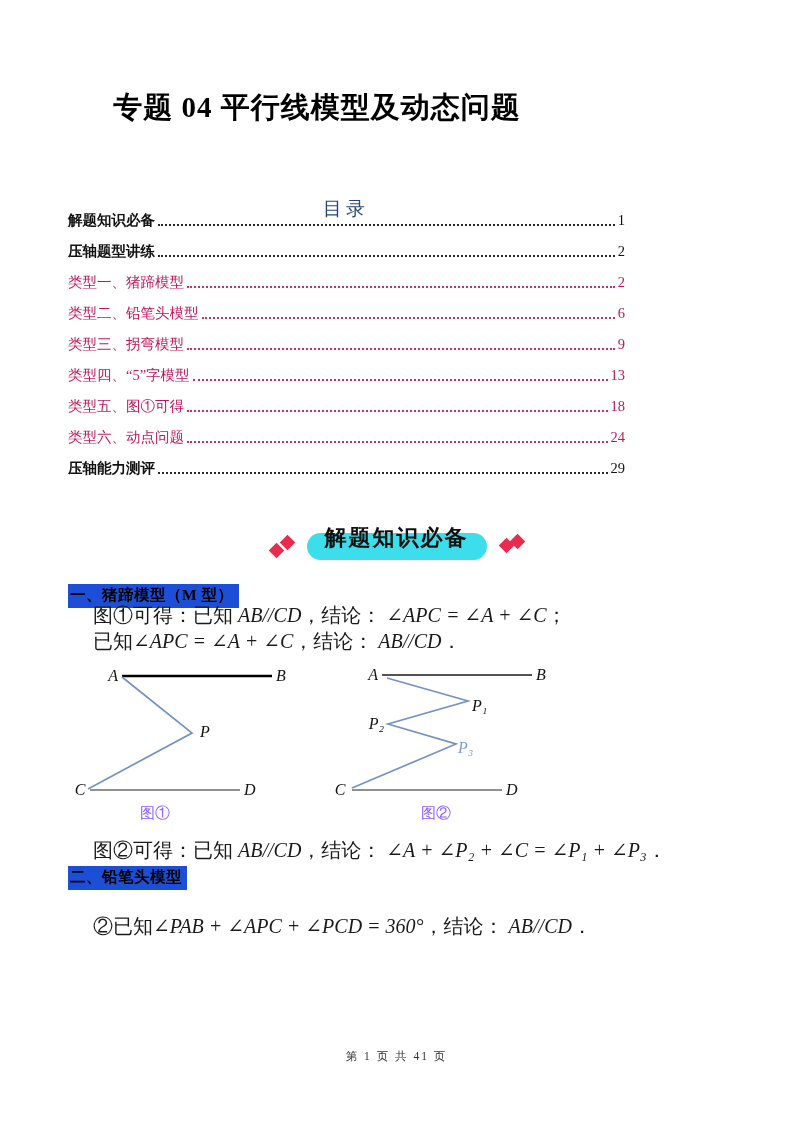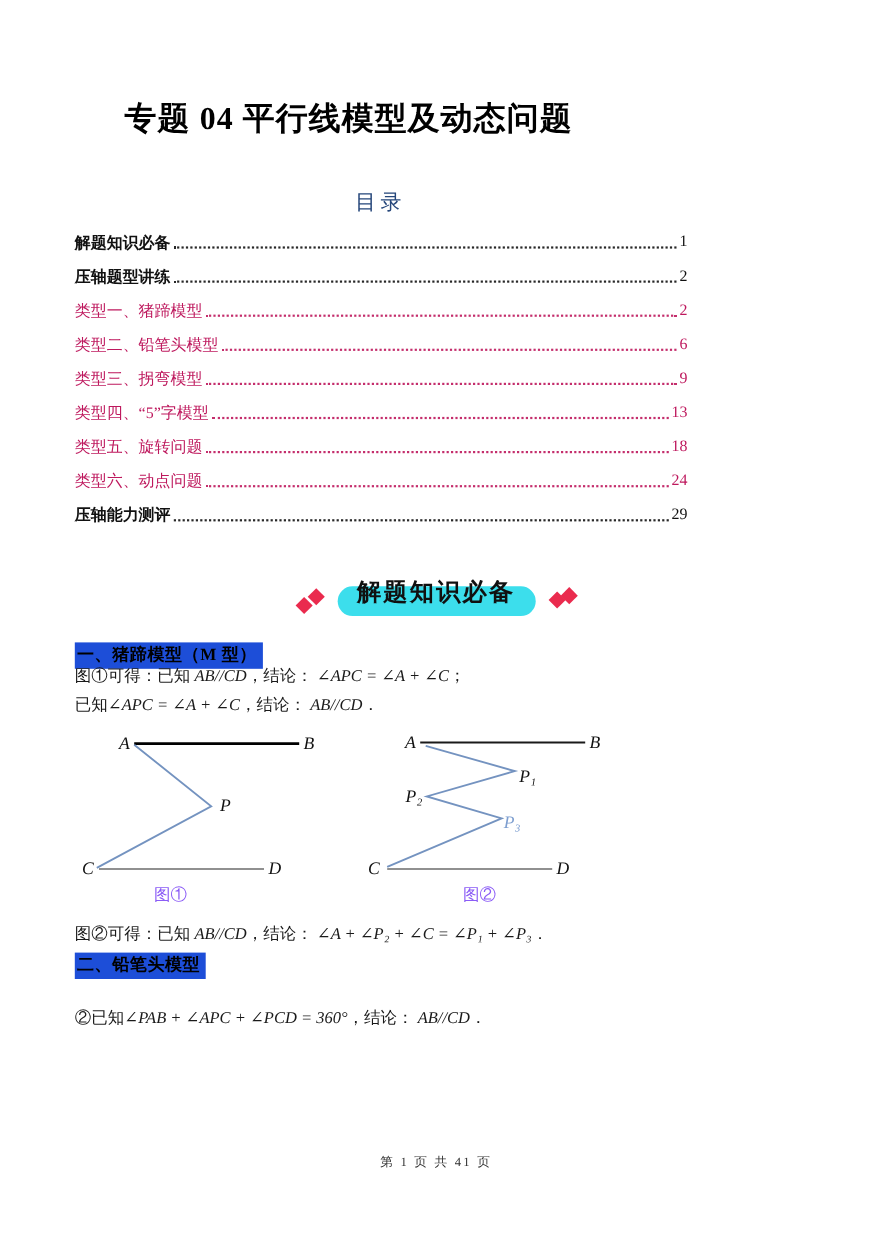--- a/index.html
+++ b/index.html
@@ -10,21 +10,21 @@
   .abs { position:absolute; }
 
   
   .doc-title {
     left:0; top:88px; width:634px; text-align:center;
     font-size:29px; font-weight:bold; letter-spacing:1px; color:#000;
   }
 
   
   .toc-heading {
-    left:0; top:171px; width:692px; text-align:center;
+    left:0; top:196px; width:692px; text-align:center;
     font-size:19px; color:#26477B; letter-spacing:4px;
   }
   .toc { left:68px; top:205px; width:557px; }
   .toc-row { display:flex; align-items:center; height:31px; font-size:14.5px; }
   .toc-row.black { color:#111111; }
   .toc-row.black .toc-label { font-weight:bold; }
   .toc-row.blue { color:#be185d; }
   .toc-leader { flex:1; height:0; border-bottom:2px dotted currentColor; margin:0 3px; transform:translateY(4px); opacity:.9; }
   .toc-page { font-weight:normal; }
 
@@ -42,21 +42,21 @@
     position:relative; display:inline-block; padding:0 18px; line-height:32px;
     font-family:"Liberation Sans","DejaVu Sans",sans-serif;
     font-size:22px; font-weight:bold; color:#101010; letter-spacing:2px;
   }
 
   
   .hl-heading {
     display:inline-block; background:#1d4ed8; color:#000;
     font-size:15.5px; font-weight:bold; padding:1px 5px 2px 2px; letter-spacing:.5px;
   }
-  .bodyline { font-size:15px; line-height:20px; white-space:nowrap; }
+  .bodyline { font-size:20px; line-height:20px; white-space:nowrap;margin-left:25px; }
   .bodyline .math { font-style:italic; font-family:"Liberation Serif","DejaVu Serif","DejaVu Sans",serif; }
 
   
   .figure { width:260px; height:170px; }
   .fig-caption { position:absolute; font-size:15px; color:#8b5cf6; transform:translateX(-50%); white-space:nowrap; }
   .fig-label { font-family:"Liberation Serif","DejaVu Serif","DejaVu Sans",serif; font-style:italic; font-size:16px; fill:#111; }
   .fig-label.blue { fill:#7E9FD0; }
 
   
   .footer { left:0; top:1049px; width:793px; text-align:center; font-size:11.5px; color:#333; letter-spacing:2px; }
@@ -95,21 +95,21 @@
       <span class="toc-label">类型三、拐弯模型</span>
       <span class="toc-leader"></span>
       <span class="toc-page">9</span>
     </div>
     <div class="toc-row blue">
       <span class="toc-label">类型四、“5”字模型</span>
       <span class="toc-leader"></span>
       <span class="toc-page">13</span>
     </div>
     <div class="toc-row blue">
-      <span class="toc-label">类型五、旋转问题</span>
+      <span class="toc-label">类型五、图①可得</span>
       <span class="toc-leader"></span>
       <span class="toc-page">18</span>
     </div>
     <div class="toc-row blue">
       <span class="toc-label">类型六、动点问题</span>
       <span class="toc-leader"></span>
       <span class="toc-page">24</span>
     </div>
     <div class="toc-row black">
       <span class="toc-label">压轴能力测评</span>

